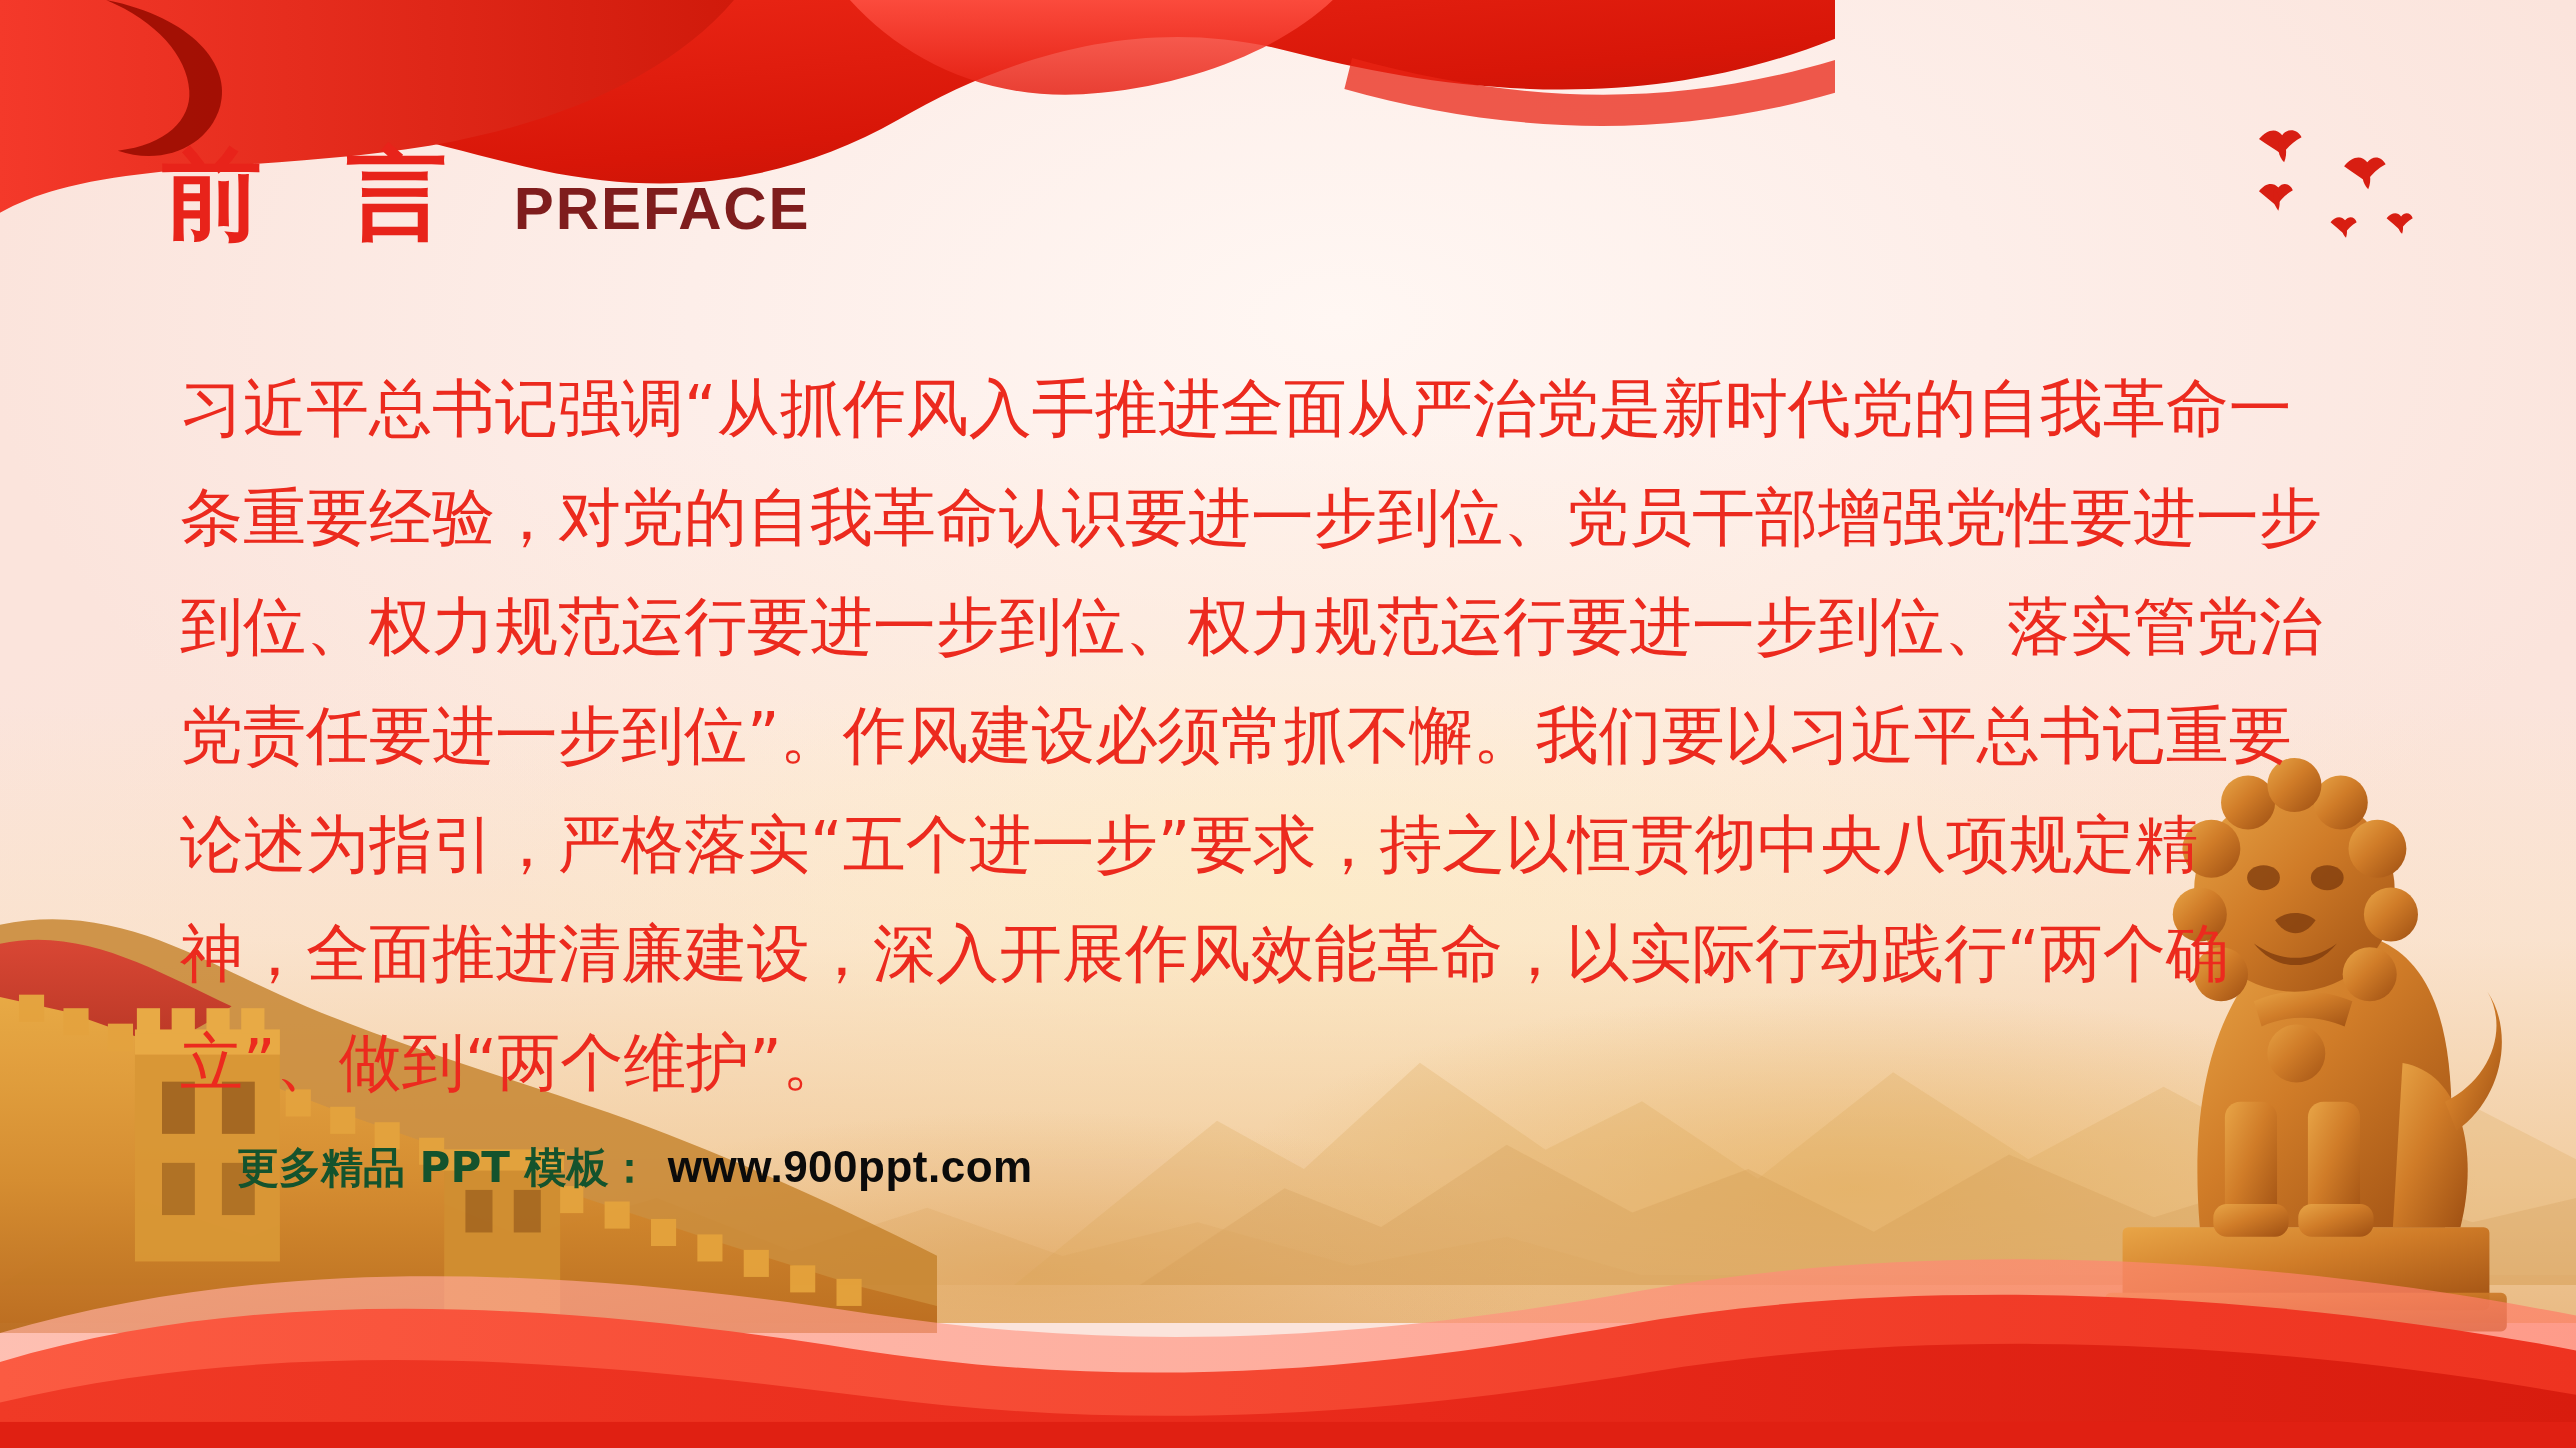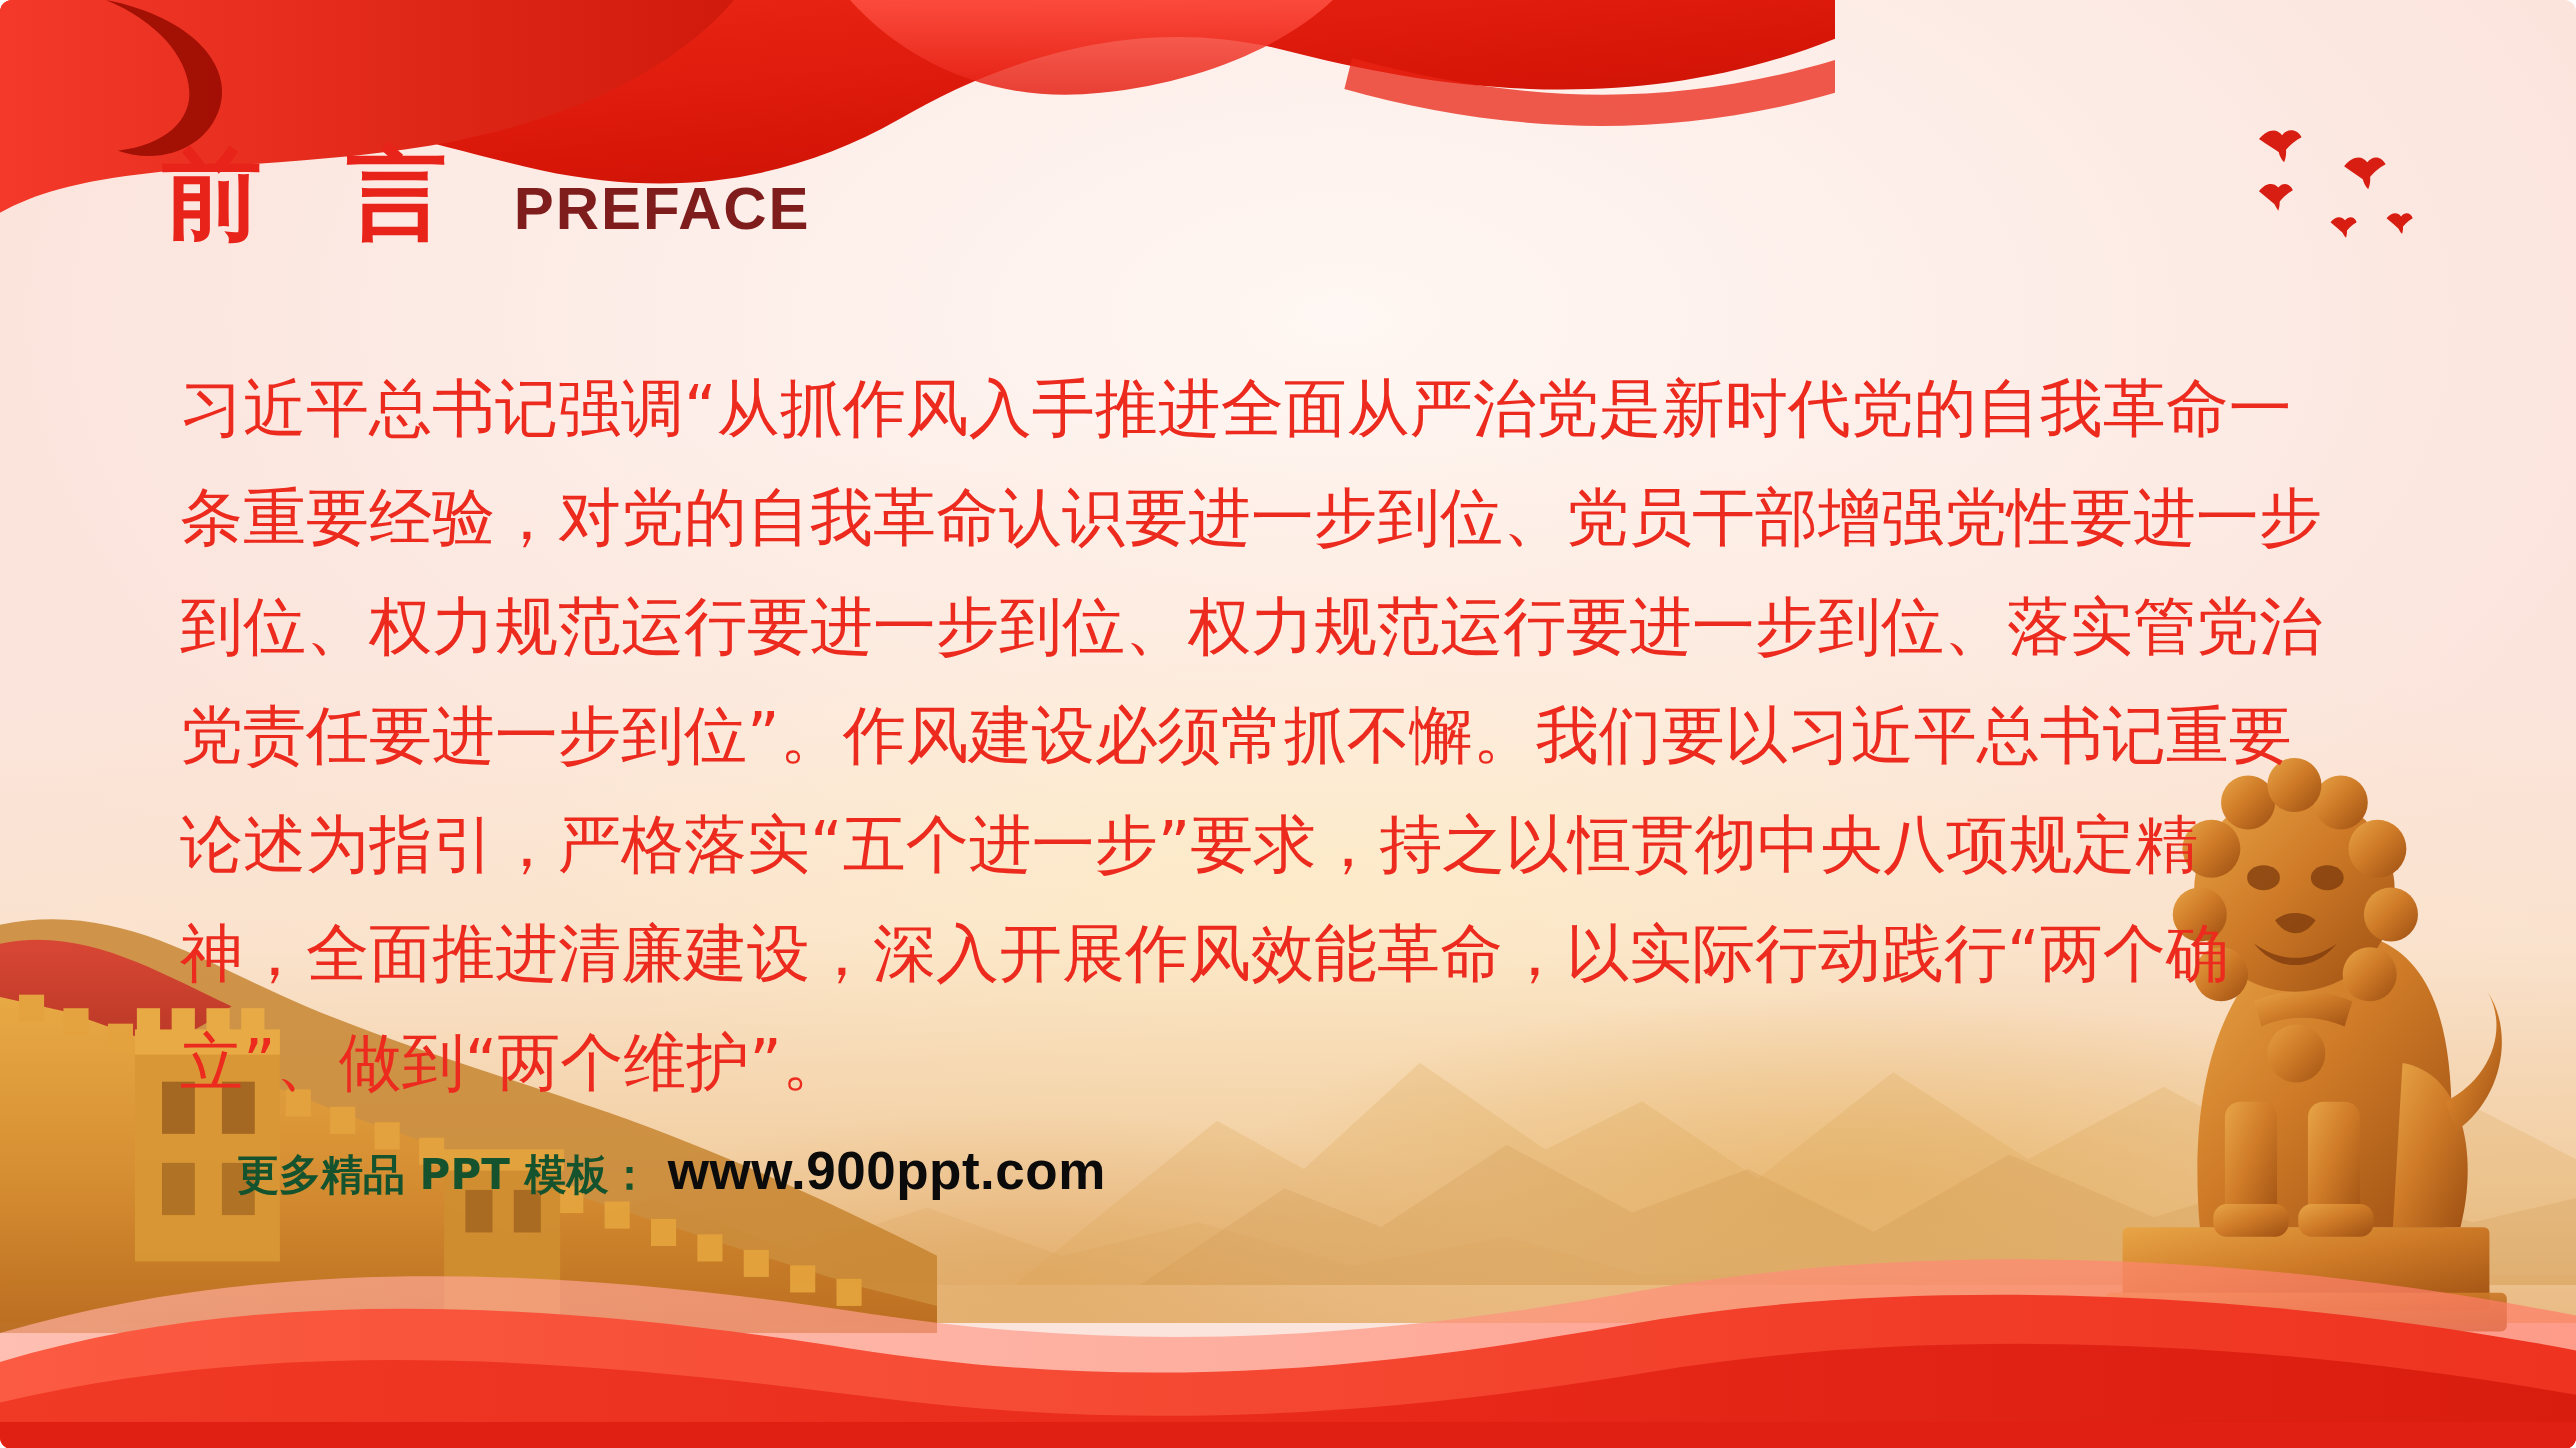--- a/index.html
+++ b/index.html
@@ -7,21 +7,20 @@
     padding: 0;
     background: #ffffff;
   }
   #slide {
     position: relative;
     width: 2576px;
     height: 1449px;
     overflow: hidden;
     background: #fdeeea;
     font-family: "Liberation Sans", "DejaVu Sans", sans-serif;
-    border-radius: 12px;
   }
 
   
   .bg-base {
     position: absolute; inset: 0;
     background:
       radial-gradient(ellipse 1352px 734px at 52% 22%, #fff7f3 0%, #fdeee9 48%, #fbe4dc 100%);
   }
   .bg-warm-glow {
     position: absolute; left: 0; right: 0; top: 290px; height: 869px;
@@ -134,21 +133,21 @@
     white-space: nowrap;
   }
   .footer-cn {
     font-family: "DejaVu Sans", "Liberation Sans", sans-serif;
     font-size: 42px;
     font-weight: 700;
     color: #14532d;
   }
   .footer-url {
     font-family: "Liberation Sans", sans-serif;
-    font-size: 53px;
+    font-size: 44px;
     font-weight: 700;
     color: #0b0b0b;
     letter-spacing: 0.5px;
   }
 </style>
 </head>
 <body>
 
 <div id="slide">
 

